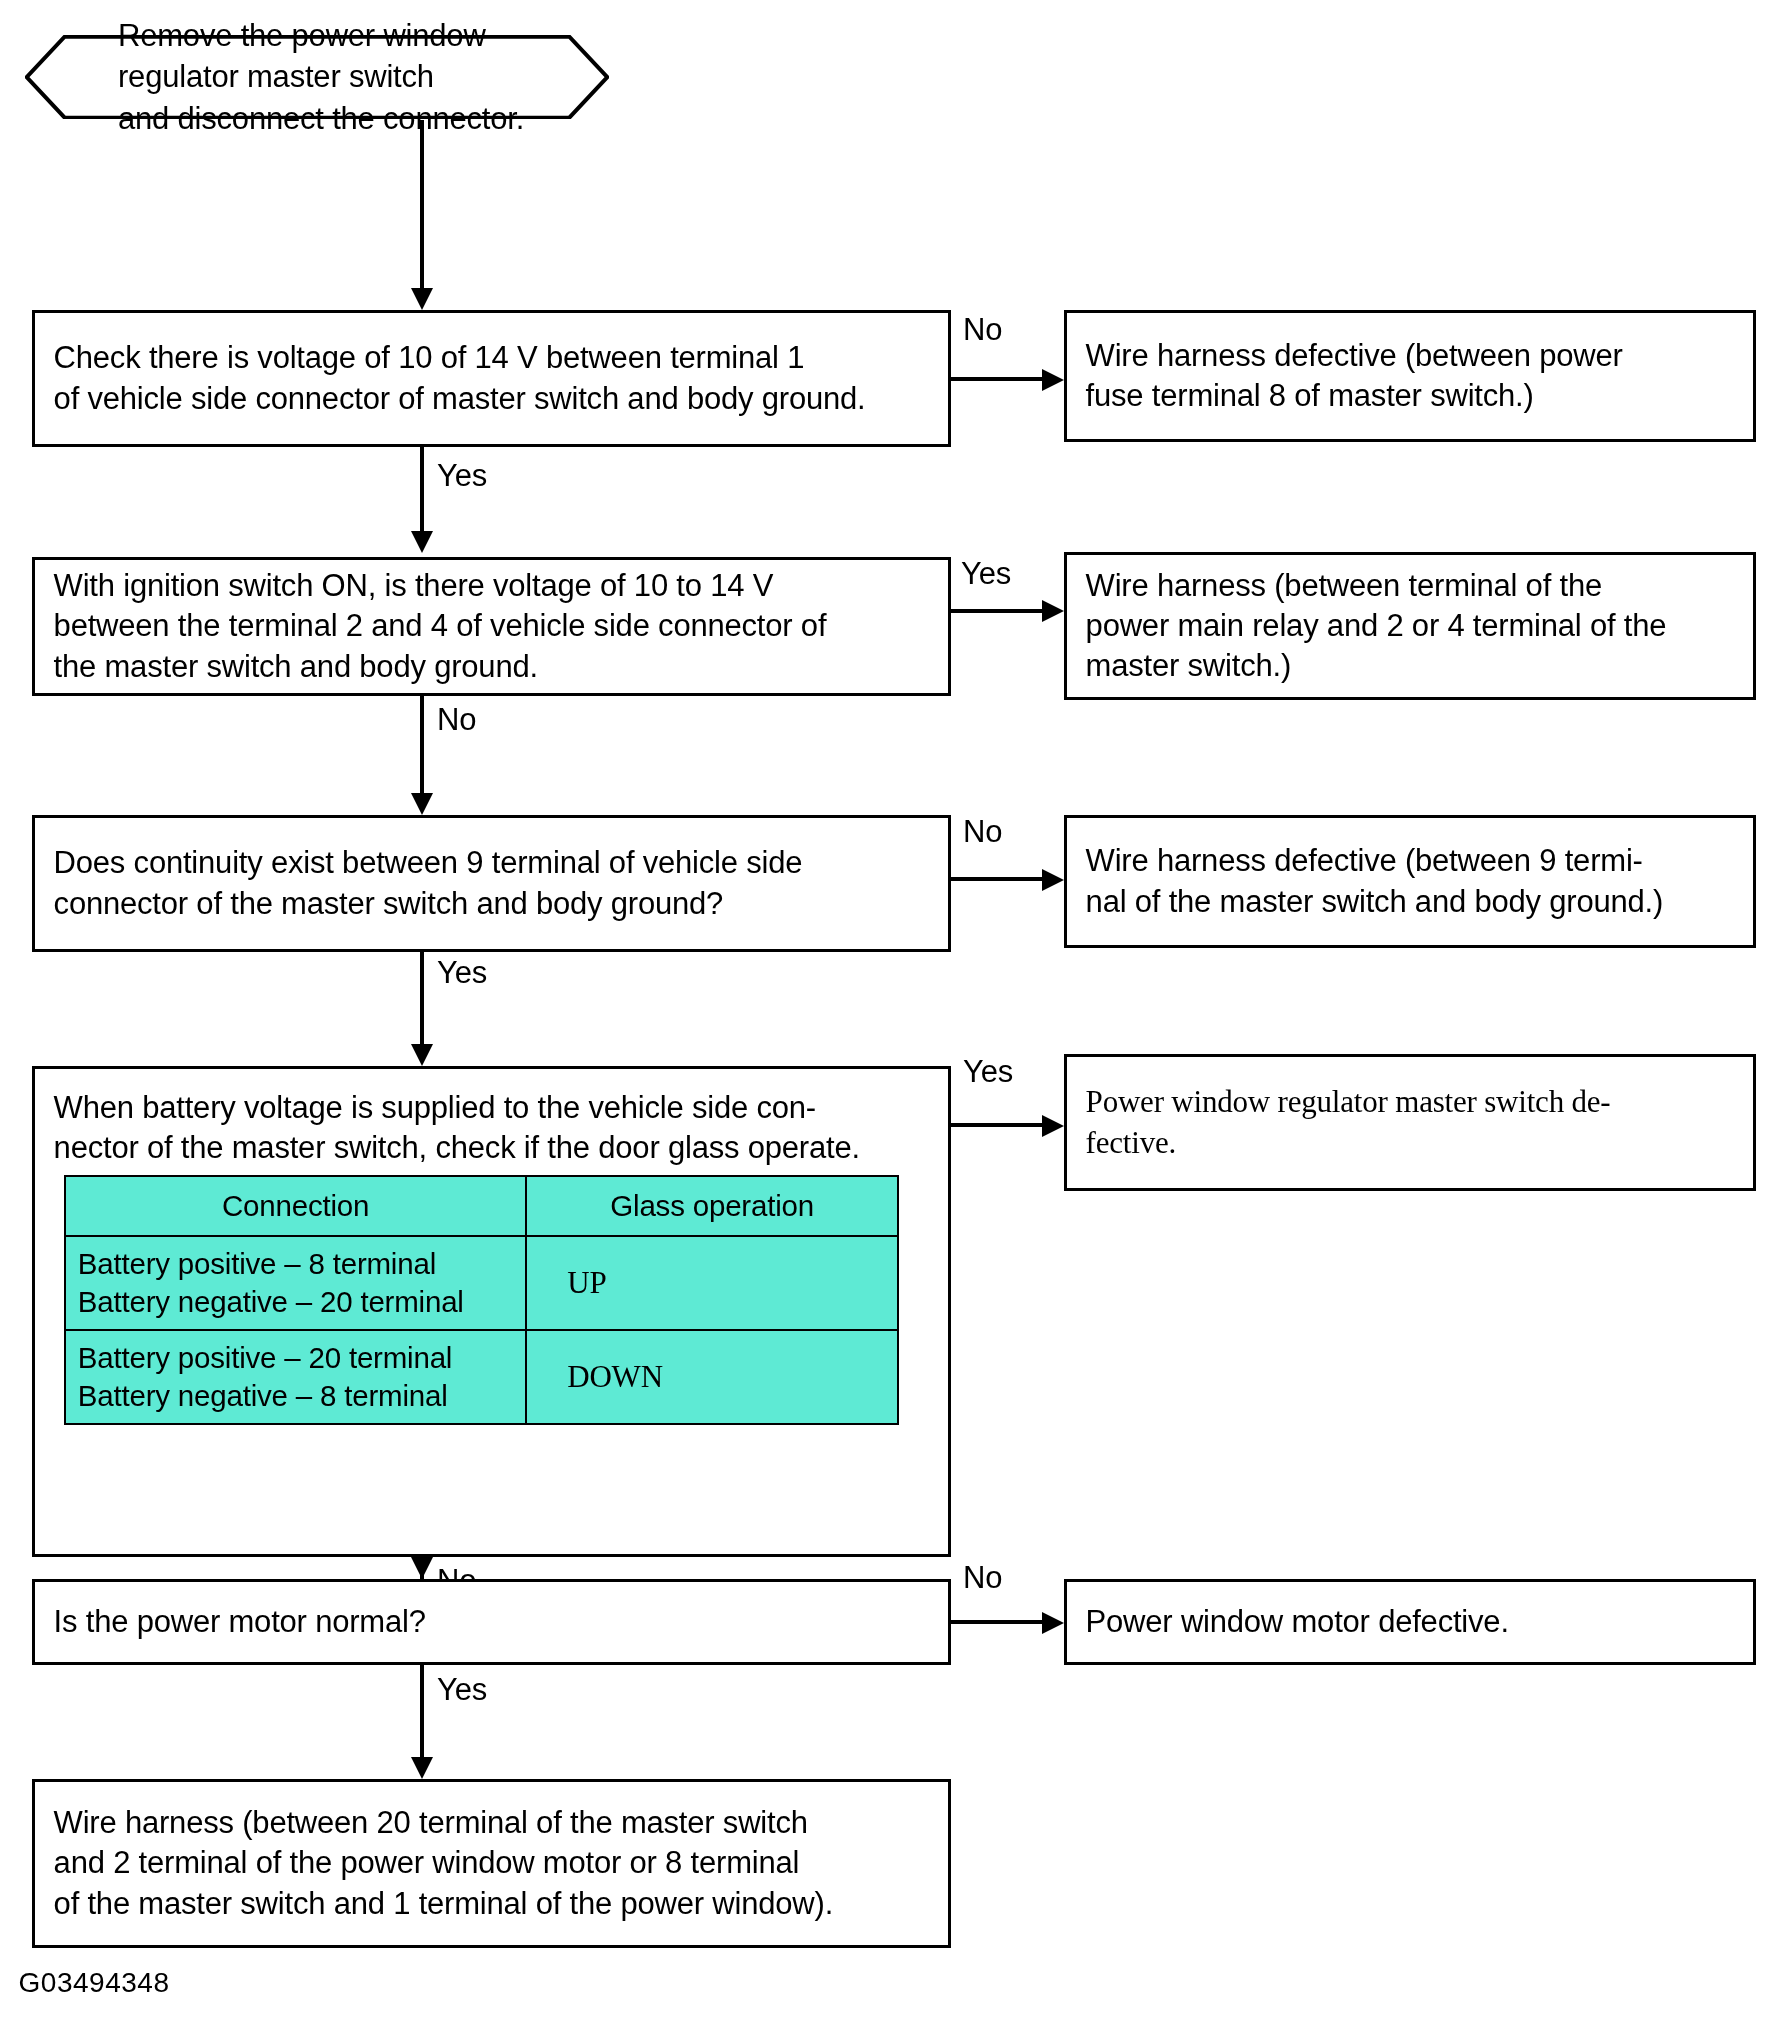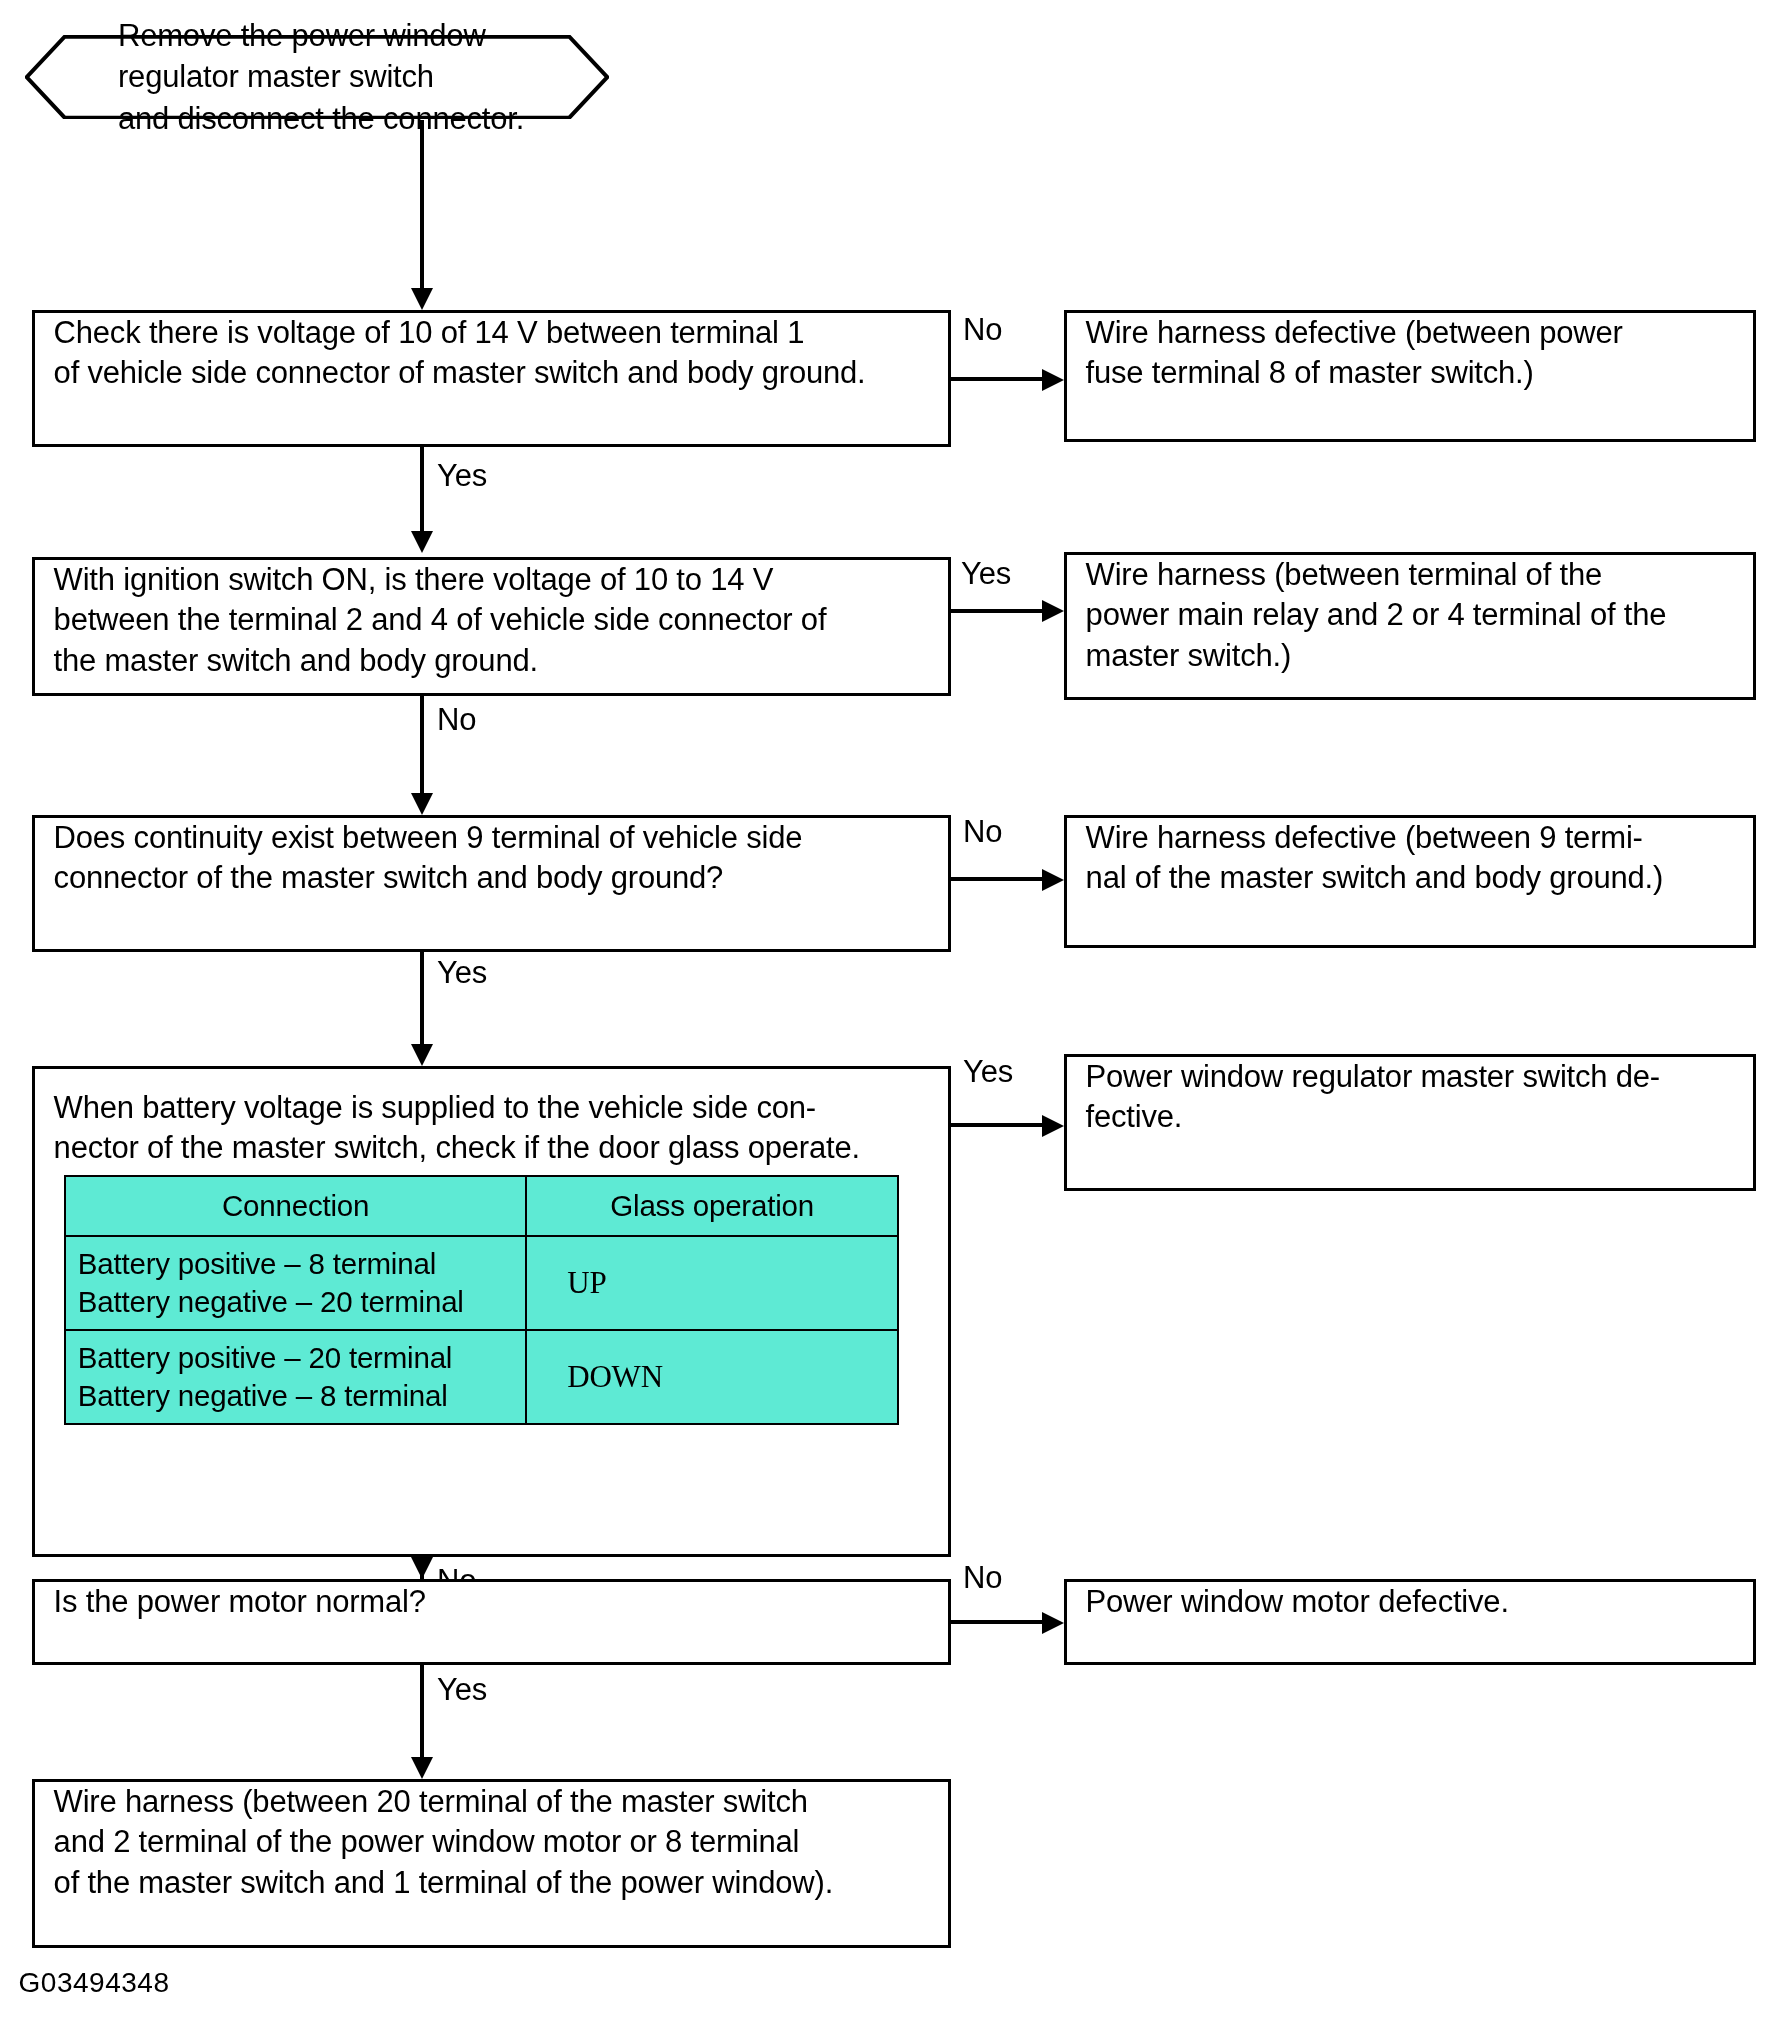--- a/index.html
+++ b/index.html
@@ -20,21 +20,21 @@
   }
 
   
   .node {
     position: absolute;
     box-sizing: border-box;
     border: 3.4px solid #000;
     background: #fff;
     display: flex;
     flex-direction: column;
-    justify-content: flex-start;
+    justify-content: center;
   }
   .node .txt {
     font-size: 31px;
     line-height: 1.30;
     padding: 0 13.5px 0 18.6px;
     white-space: pre-line;
     letter-spacing: -0.2px;
   }
   .node.topalign { justify-content: flex-start; }
   .node.topalign .txt { padding-top: 18.6px; }
@@ -212,21 +212,21 @@
 Battery negative – 8 terminal</td>
       <td class="op">DOWN</td>
     </tr>
   </tbody>
     </table>
 
   <div class="hline" style="left:951px; top:1123px; width:91px;"></div>
   <div class="arrow-right" style="left:1042px; top:1115px;"></div>
   <div class="edge-label" style="left:963px; top:1056px;">Yes</div>
 
-  <div class="node" style="left:1064px; top:1054px; width:692px; height:137px;">
+  <div class="node" style="left:1064px; top:1054px; width:692px; height:137px;font-family:Liberation Serif, serif;">
     <div class="txt">Power window regulator master switch de-
 fective.</div>
   </div>
 
   <div class="vline" style="left:420px; top:1557px; height:84px;"></div>
   <div class="arrow-down" style="left:411px; top:1557px; top:1557px;"></div>
   <div class="arrow-down" style="left:411px; top:1641px;"></div>
   <div class="edge-label" style="left:437px; top:1565px;">No</div>
 
   <div class="node" style="left:32px; top:1579px; width:919px; height:86px;">

